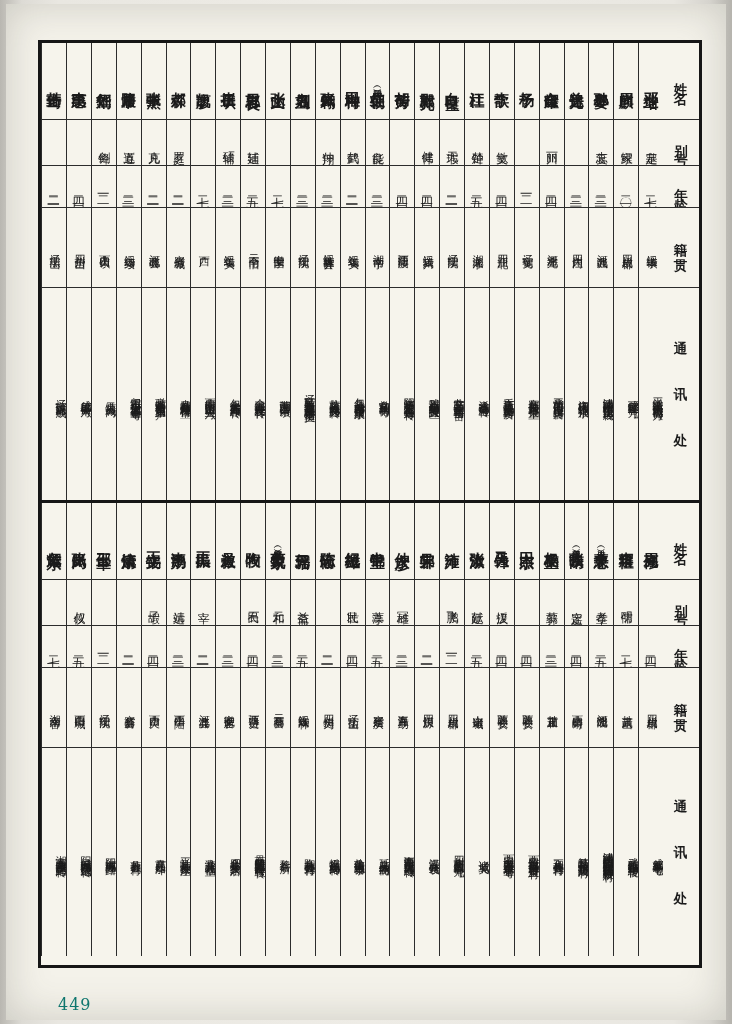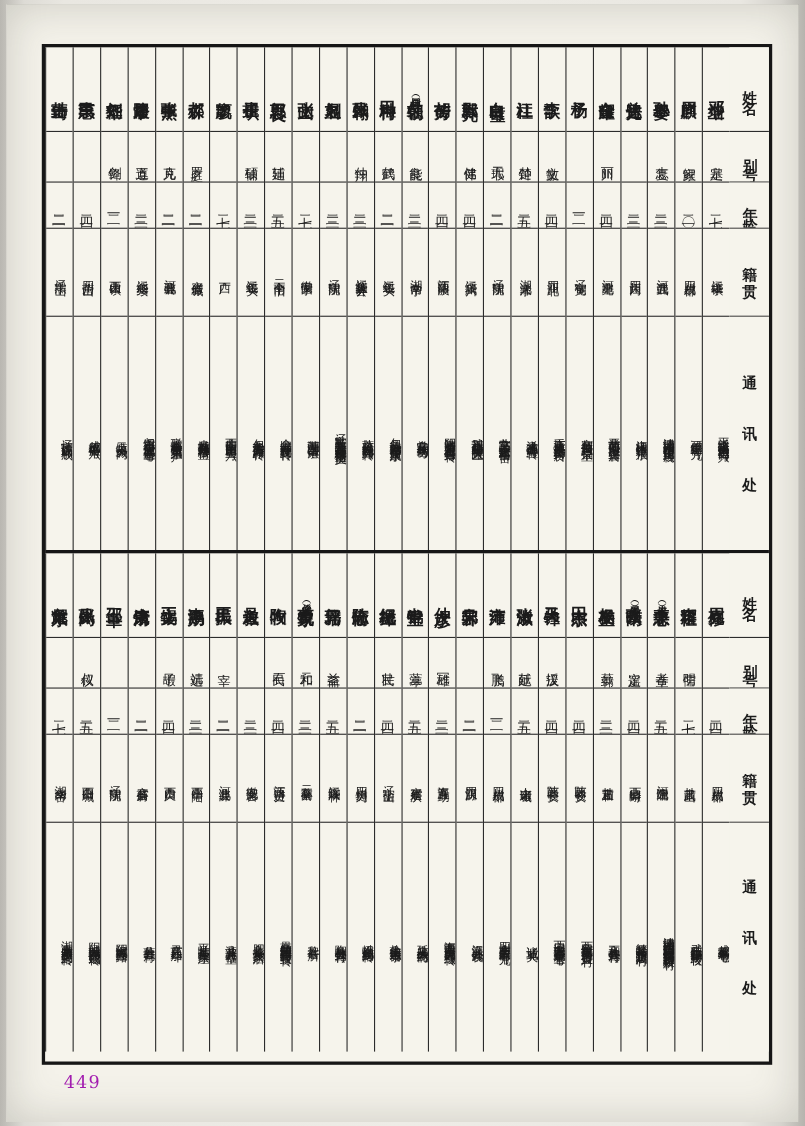--- a/index.html
+++ b/index.html
@@ -36,22 +36,22 @@
   .c-alias  {height:46px;align-items:center;font-size:12px;line-height:13px;letter-spacing:1px;}
   .c-age    {height:42px;align-items:center;font-size:12.5px;line-height:13px;letter-spacing:1px;}
   .c-native {height:80px;align-items:center;font-size:11px;line-height:12px;letter-spacing:1px;padding:3px 0;}
   .c-addr   {flex:1;align-items:flex-start;font-size:11px;line-height:12px;letter-spacing:1px;padding:6px 0 4px;border-bottom:none;}
   .note{font-size:8.5px;letter-spacing:0;line-height:9px;font-weight:600;}
   .header-col .cell{font-weight:700;background:#f6f4ec;}
   .h-name,.h-alias,.h-age,.h-native{font-size:13.5px;letter-spacing:10px;align-items:center;}
   .h-native{letter-spacing:16px;}
   .h-addr{font-size:13.5px;letter-spacing:46px;align-items:center;justify-content:center;padding-top:14px;}
   .page-num{
-    position:absolute;left:52px;bottom:27px;
-    font-family:"DejaVu Serif",serif;font-size:16px;color:#a21caf;letter-spacing:1px;
+    position:absolute;left:52px;bottom:6px;
+    font-family:"DejaVu Serif",serif;font-size:16px;color:#0f766e;letter-spacing:1px;
   }
 </style>
 </head>
 <body>
 
 <div class="scan-sheet">
   <div class="frame">
     <section class="dtable top">
         <div class="col header-col">
           <div class="cell c-name h-name">姓名</div>

